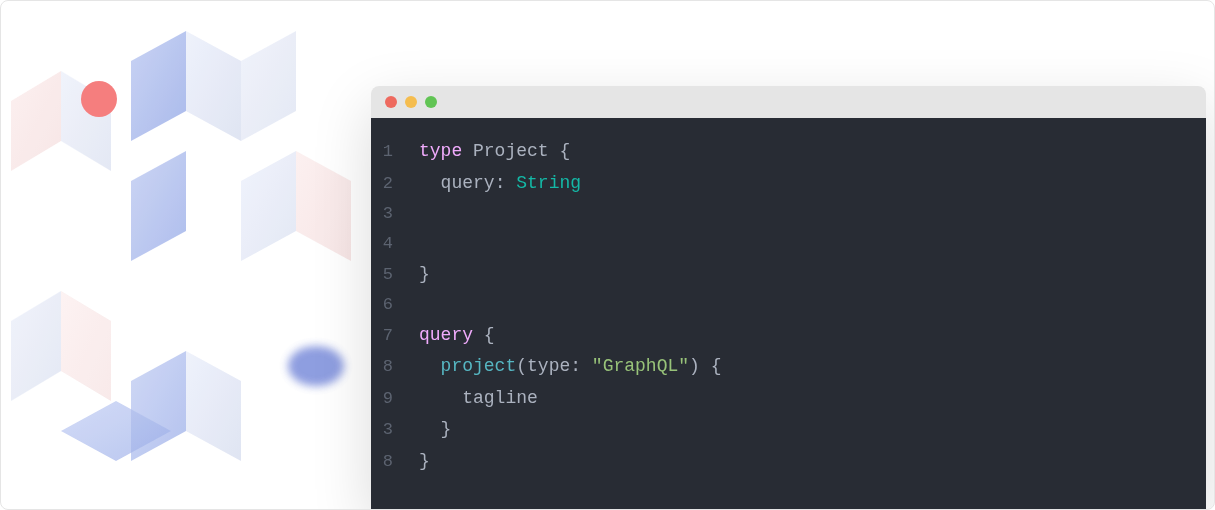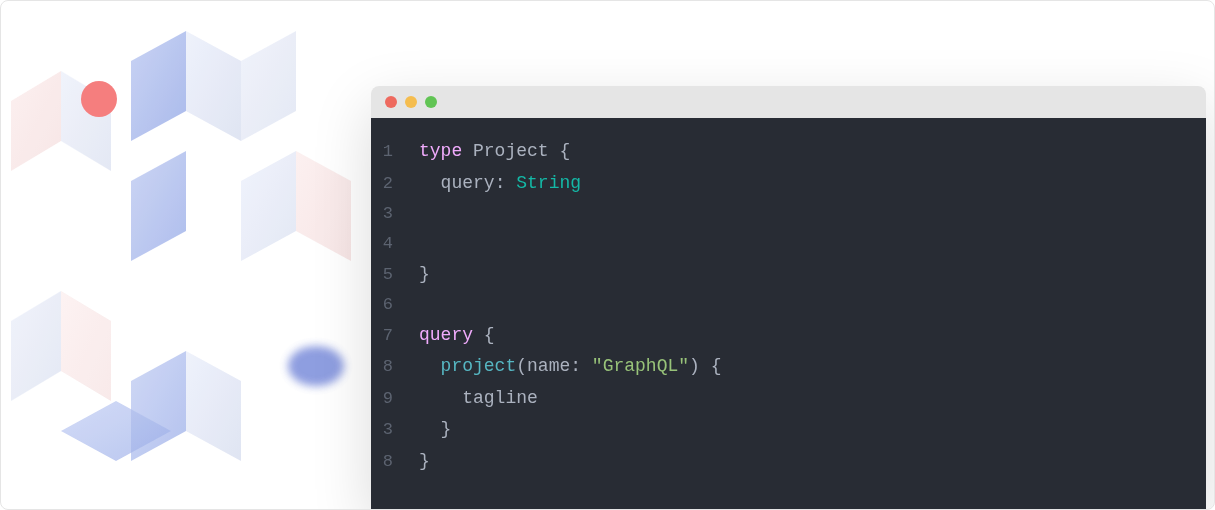--- a/index.html
+++ b/index.html
@@ -139,18 +139,18 @@
   </div>
   <div class="editor-body" id="editor-body">
 
   <div class="code-line"><span class="line-number">1</span><span class="line-content"><span class="tok-keyword">type</span><span class="tok-default"> Project </span><span class="tok-punct">{</span></span></div>
       <div class="code-line"><span class="line-number">2</span><span class="line-content"><span class="tok-default">  query</span><span class="tok-punct">: </span><span class="tok-type">String</span></span></div>
       <div class="code-line"><span class="line-number">3</span></div>
       <div class="code-line"><span class="line-number">4</span></div>
       <div class="code-line"><span class="line-number">5</span><span class="line-content"><span class="tok-punct">}</span></span></div>
       <div class="code-line"><span class="line-number">6</span><span class="line-content"></span></div>
       <div class="code-line"><span class="line-number">7</span><span class="line-content"><span class="tok-keyword">query</span><span class="tok-default"> </span><span class="tok-punct">{</span></span></div>
-      <div class="code-line"><span class="line-number">8</span><span class="line-content"><span class="tok-default">  </span><span class="tok-func">project</span><span class="tok-punct">(name: </span><span class="tok-string">"GraphQL"</span><span class="tok-punct">) {</span></span></div>
+      <div class="code-line"><span class="line-number">8</span><span class="line-content"><span class="tok-default">  </span><span class="tok-func">project</span><span class="tok-punct">(type: </span><span class="tok-string">"GraphQL"</span><span class="tok-punct">) {</span></span></div>
       <div class="code-line"><span class="line-number">9</span><span class="line-content"><span class="tok-default">    tagline</span></span></div>
       <div class="code-line"><span class="line-number">3</span><span class="line-content"><span class="tok-punct">  }</span></span></div>
       <div class="code-line"><span class="line-number">8</span><span class="line-content"><span class="tok-punct">}</span></span></div>
     </div>
 </div>
 
 </body></html>

